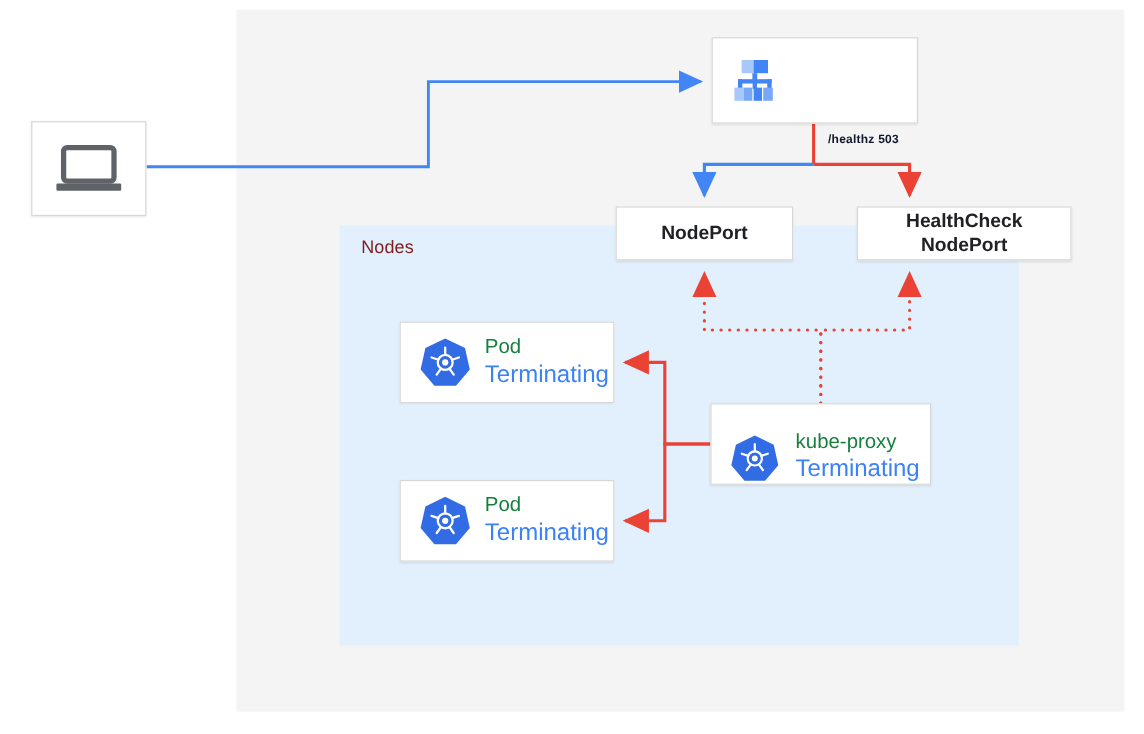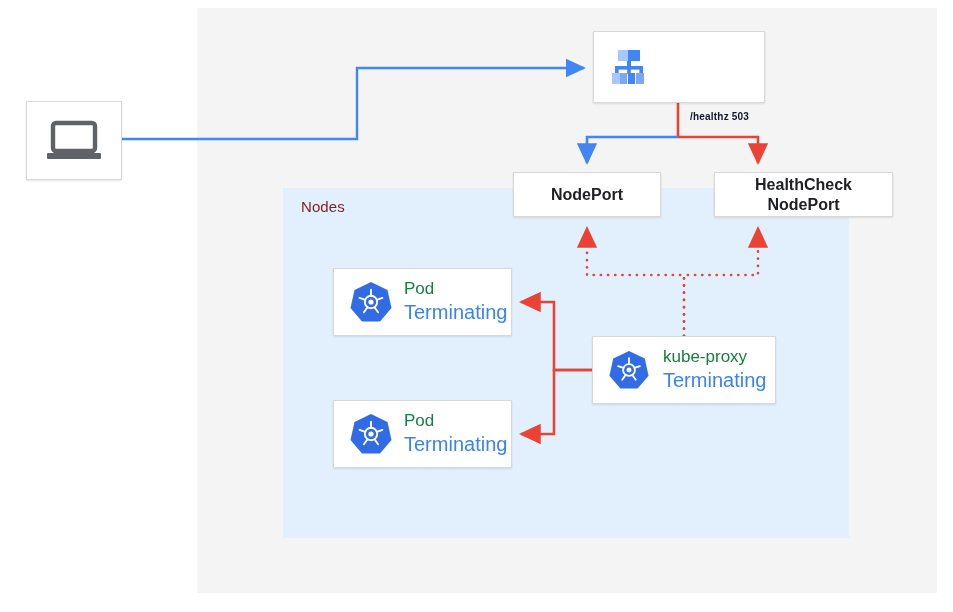--- a/index.html
+++ b/index.html
@@ -182,21 +182,21 @@
         </svg>
       </span>
       <span class="txtcol" style="margin-left:10px;">
         <span class="title-dark">Pod</span>
         <span class="sub-gray">Terminating</span>
       </span>
     </div>
   </div>
 
   <div class="card kubeproxy-box">
-    <div class="card-inner" style="padding-left:14px;">
+    <div class="card-inner" style="padding-left:14px;align-items:flex-end;">
       <span class="icon-slot" style="width:44px;">
         <svg width="42" height="42" viewBox="0 0 44 44">
           <polygon points="22,2 38.5,10 42.5,28 31,41.5 13,41.5 1.5,28 5.5,10" fill="#326ce5"></polygon>
           <g fill="none" stroke="#ffffff" stroke-width="1.9" stroke-linecap="round">
             <circle cx="22" cy="22" r="6.2"></circle>
             <path d="M22,9.6 L22,15.8"></path>
             <path d="M33.4,17.9 L27.7,19.8"></path>
             <path d="M29.1,32.2 L25.5,27.2"></path>
             <path d="M14.9,32.2 L18.5,27.2"></path>
             <path d="M10.6,17.9 L16.3,19.8"></path>

